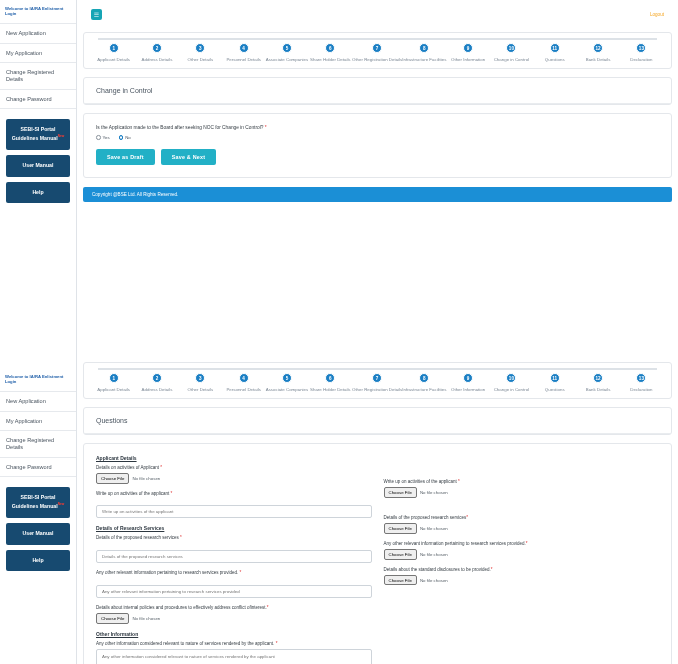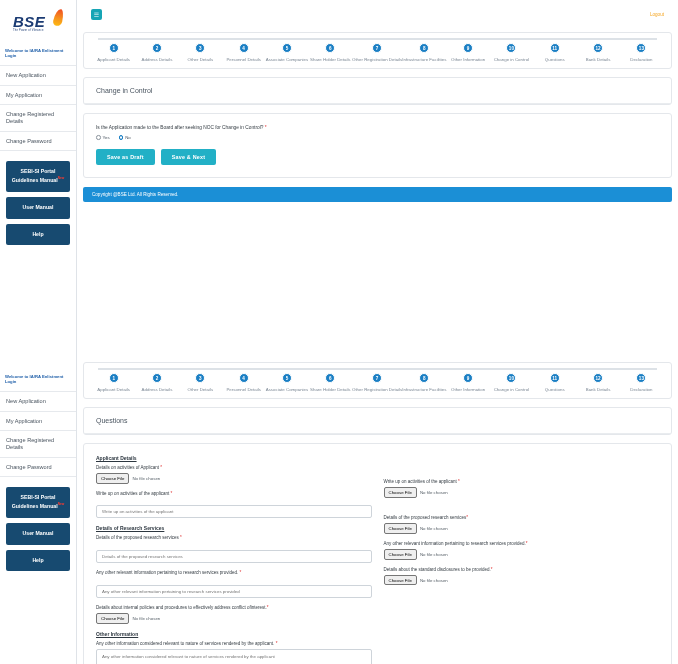--- a/index.html
+++ b/index.html
@@ -163,27 +163,20 @@
   .hidden-block { visibility:hidden; }
 </style>
 </head>
 <body>
 
 <div class="screen">
 
   <div class="shot shot-top">
 
     <div class="sidebar">
-      <div class="logo-wrap">
-        <div class="logo">
-          <div class="logo-text">BSE</div>
-          <div class="logo-flame"></div>
-          <div class="logo-tag">The Power of Vibrance</div>
-        </div>
-      </div>
       <div class="welcome-line">Welcome to IA/RA Enlistment Login</div>
       <div class="nav-item">New Application</div>
       <div class="nav-item">My Application</div>
       <div class="nav-item">Change Registered Details</div>
       <div class="nav-item">Change Password</div>
       <div class="side-btns">
         <div class="side-btn tall">
           <span>SEBI-SI Portal Guidelines Manual</span><span class="badge-new">New</span>
         </div>
         <div class="side-btn">User Manual</div>

